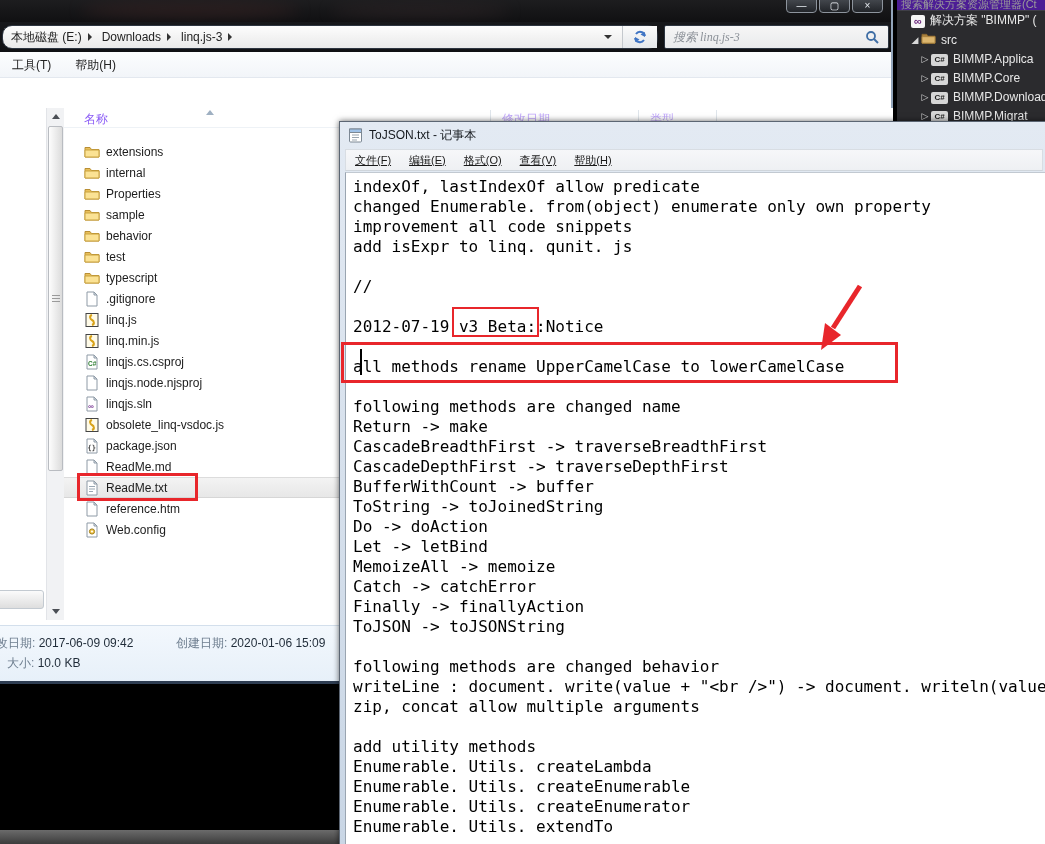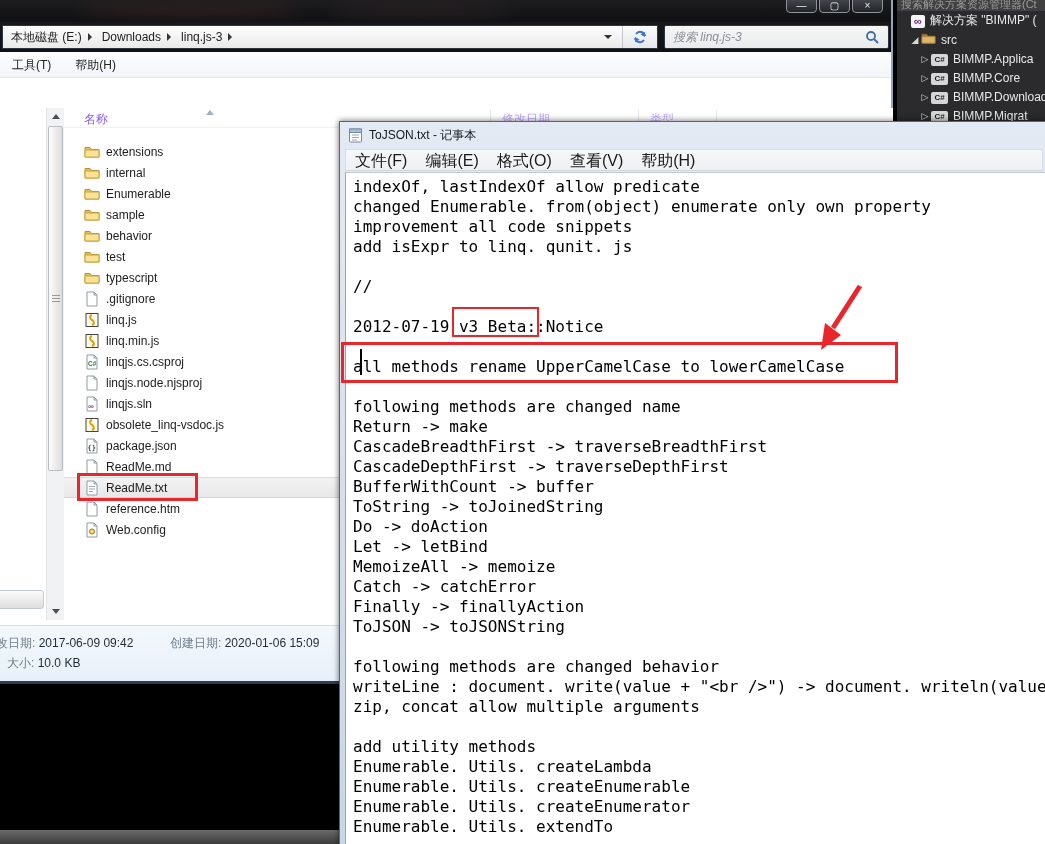--- a/index.html
+++ b/index.html
@@ -11,29 +11,29 @@
               background:#fff; border-right:2px solid #93a5ba; border-bottom:3px solid #2e3d52; z-index:1; }
   .xp-top { position:absolute; left:0; top:0; width:100%; height:22px; background:linear-gradient(#1d1d1f,#101012); overflow:hidden; }
   .blob { position:absolute; border-radius:50%; filter:blur(7px); }
   .blob.b1 { left:80px; top:2px; width:220px; height:16px; background:#3a2424; opacity:.55; }
   .blob.b2 { left:330px; top:4px; width:180px; height:14px; background:#33282a; opacity:.5; }
   .winctl { position:absolute; right:8px; top:-6px; display:flex; gap:2px; }
   .winctl .wbtn { width:31px; height:19px; border:1px solid #8d949d; border-radius:0 0 4px 4px;
                   background:linear-gradient(rgba(120,128,138,.55),rgba(40,44,50,.65));
                   color:#e9edf2; font-size:10px; line-height:22px; text-align:center; }
   .addr-row { position:absolute; left:0; top:22px; width:100%; height:30px; background:linear-gradient(#17181b,#101114); }
-  .breadcrumb { position:absolute; left:2px; top:3px; width:656px; height:24px; border:1px solid #2d3540; border-radius:0;
+  .breadcrumb { position:absolute; left:2px; top:3px; width:656px; height:24px; border:1px solid #2d3540; border-radius:10px;
                 background:linear-gradient(#fdfdfd,#e9e9e9); display:flex; align-items:center; font-size:12px; color:#222; }
   .crumb { padding:0 6px 0 8px; white-space:nowrap; }
   .bc-arrow { width:0; height:0; border-left:4px solid #333; border-top:4px solid transparent; border-bottom:4px solid transparent; margin-right:2px; }
   .bc-dd { margin-left:auto; width:0; height:0; border-top:4px solid #333; border-left:4px solid transparent; border-right:4px solid transparent; margin-right:10px; }
   .bc-sep { width:1px; height:22px; background:#c4c8cd; }
   .refreshbtn { width:34px; height:22px; background:linear-gradient(#fbfbfb,#e4e7ea); border:none; display:flex; align-items:center; justify-content:center; }
   .searchbox { position:absolute; left:664px; top:3px; width:225px; height:24px; border:1px solid #2d3540; border-radius:2px;
-               background:linear-gradient(#f6f6f6,#e9eaec); display:flex; align-items:center; }
+               background:linear-gradient(#f6f6f6,#e9eaec); display:flex; align-items:center;font-family:Liberation Serif, serif; }
   .search-text { font-size:12px; font-style:italic; color:#8b9097; padding-left:8px; flex:1; }
   .x-menubar { position:absolute; left:0; top:52px; width:100%; height:26px; background:linear-gradient(#fcfdfe,#f2f5f9);
                border-bottom:1px solid #e3e8ef; display:flex; align-items:center; font-size:12px; color:#222; }
   .x-menubar .mi { padding:0 12px; line-height:26px; }
   .x-toolbar { position:absolute; left:0; top:78px; width:100%; height:30px; background:linear-gradient(#f7fafd,#dde8f4);
                border-bottom:1px solid #c8d4e2; display:flex; align-items:center; font-size:12px; color:#1e395b; }
   .tbtn { padding:4px 10px; margin-left:4px; white-space:nowrap; }
   .tbtn.outlined { border:1px solid #96a4b6; border-radius:3px; background:linear-gradient(#fbfdfe,#dfe9f3); box-shadow:inset 0 0 0 1px #fff; }
   .tb-right { margin-left:auto; display:flex; align-items:center; gap:10px; padding-right:14px; }
   .views-ic { display:flex; align-items:center; gap:4px; }
@@ -63,45 +63,45 @@
   .filerow { position:absolute; left:0; width:100%; height:21px; display:flex; align-items:center; font-size:12px; color:#1c1c1c; }
   .filerow.sel { background:linear-gradient(#f3f3f3,#e7e7e7); border-top:1px solid #dcdcdc; border-bottom:1px solid #d6d6d6; }
   .filerow .fic { width:16px; height:16px; margin-left:20px; flex:0 0 16px; }
   .filerow .flabel { margin-left:6px; white-space:nowrap; }
 
   .details { position:absolute; left:0; top:625px; width:100%; height:56px; background:linear-gradient(#f3f8fd,#e7f0f9);
              border-top:1px solid #d3dfec; overflow:hidden; font-size:12px; }
   .details .lbl { color:#6d7d8e; }
   .details .val { color:#1f2b38; }
   .d-mod { position:absolute; left:-16px; top:9px; white-space:nowrap; }
-  .d-crt { position:absolute; left:170px; top:9px; white-space:nowrap; }
+  .d-crt { position:absolute; left:176px; top:9px; white-space:nowrap; }
   .d-size { position:absolute; left:7px; top:29px; white-space:nowrap; }
 
   
   #vspanel { position:absolute; left:897px; top:0; width:148px; height:136px; background:#2b2b2e; z-index:2; overflow:hidden;
              font-size:12px; color:#e8e8e8; }
-  .vs-search { height:11px; background:#404040; border-bottom:1px solid #3f3f46; color:#9a9a9a; font-size:11px;
+  .vs-search { height:11px; background:#4c1d95; border-bottom:1px solid #3f3f46; color:#9a9a9a; font-size:11px;
                line-height:8px; padding-left:4px; white-space:nowrap; overflow:hidden; }
   .vsrow { height:19px; display:flex; align-items:center; white-space:nowrap; overflow:hidden; }
   .vs-arrow { width:12px; text-align:center; font-size:9px; color:#d8d8d8; flex:0 0 12px; }
   .vs-ic { margin-right:5px; flex:0 0 auto; }
   .cs-badge { display:inline-block; width:17px; height:12px; background:#d6d6d6; border-radius:2px; color:#1d1d1d;
               font-size:8px; font-weight:bold; text-align:center; line-height:12px; }
   .vslogo { display:inline-block; width:14px; height:13px; background:#f5f5f5; border-radius:2px; color:#68217a;
             font-size:11px; font-weight:bold; text-align:center; line-height:12px; }
 
   .bottom-strip { position:absolute; left:0; top:830px; width:341px; height:14px;
                   background:linear-gradient(#6b6b6b,#3c3c3c); z-index:1; }
 
   
   #notepad { position:absolute; left:339px; top:121px; width:710px; height:727px; z-index:5;
              background:linear-gradient(#e3eaf3,#c9d6e5); border:1px solid #5c6673; box-shadow:0 0 6px rgba(0,0,0,.6); }
   .np-title { height:26px; display:flex; align-items:center; padding-left:8px; font-size:12px; color:#15191e; gap:6px; }
   .np-menu { position:absolute; left:5px; top:27px; right:5px; height:22px; background:linear-gradient(#f6f7f9,#eef0f3);
-             border:1px solid #d8dde3; border-bottom:1px solid #cfd5db; display:flex; font-size:16px; color:#1a1a1a; }
+             border:1px solid #d8dde3; border-bottom:1px solid #cfd5db; display:flex; align-items:center; font-size:11px; color:#1a1a1a;text-decoration:underline; }
   .np-menu .mi { padding:0 9px; line-height:22px; }
   .np-body { position:absolute; left:5px; top:50px; right:0; bottom:0; background:#fff; border-left:1px solid #9aa5b1;
              border-top:1px solid #c2c9d1; overflow:hidden;
              font-family:"DejaVu Sans Mono","Liberation Mono",monospace; font-size:16px; color:#000; padding:4px 0 0 7px; }
   .npline { height:20px; line-height:20px; white-space:pre; }
 
   
   .ann { position:absolute; border:3px solid #e8262b; z-index:30; pointer-events:none; }
   #ann-readme { left:77px; top:473px; width:121px; height:28px; }
   #ann-beta { left:452px; top:307px; width:87px; height:30px; border-width:2px; }
@@ -194,21 +194,21 @@
       <path d="M1 3.5 H6 L7.5 5.5 H15 V13 H1 Z" fill="#e9bf5a" stroke="#b98f35"></path>
       <path d="M1 6 H15 V13 H1 Z" fill="#fbe294" stroke="#c9a23e"></path>
               </svg></span>
             <span class="flabel">internal</span>
           </div>
           <div class="filerow" style="top: 75px;">
             <span class="fic"><svg width="16" height="16" viewBox="0 0 16 16">
       <path d="M1 3.5 H6 L7.5 5.5 H15 V13 H1 Z" fill="#e9bf5a" stroke="#b98f35"></path>
       <path d="M1 6 H15 V13 H1 Z" fill="#fbe294" stroke="#c9a23e"></path>
               </svg></span>
-            <span class="flabel">Enumerable</span>
+            <span class="flabel">Properties</span>
           </div>
           <div class="filerow" style="top: 96px;">
             <span class="fic"><svg width="16" height="16" viewBox="0 0 16 16">
       <path d="M1 3.5 H6 L7.5 5.5 H15 V13 H1 Z" fill="#e9bf5a" stroke="#b98f35"></path>
       <path d="M1 6 H15 V13 H1 Z" fill="#fbe294" stroke="#c9a23e"></path>
               </svg></span>
             <span class="flabel">sample</span>
           </div>
           <div class="filerow" style="top: 117px;">
             <span class="fic"><svg width="16" height="16" viewBox="0 0 16 16">

